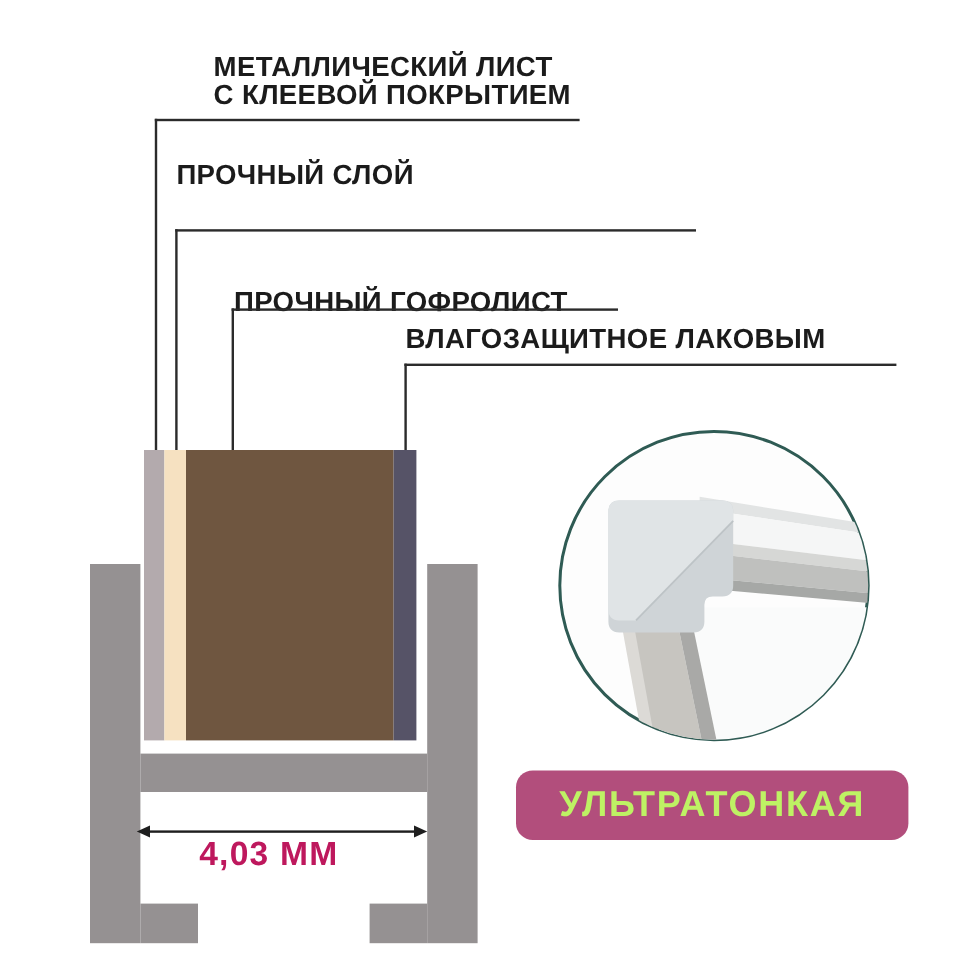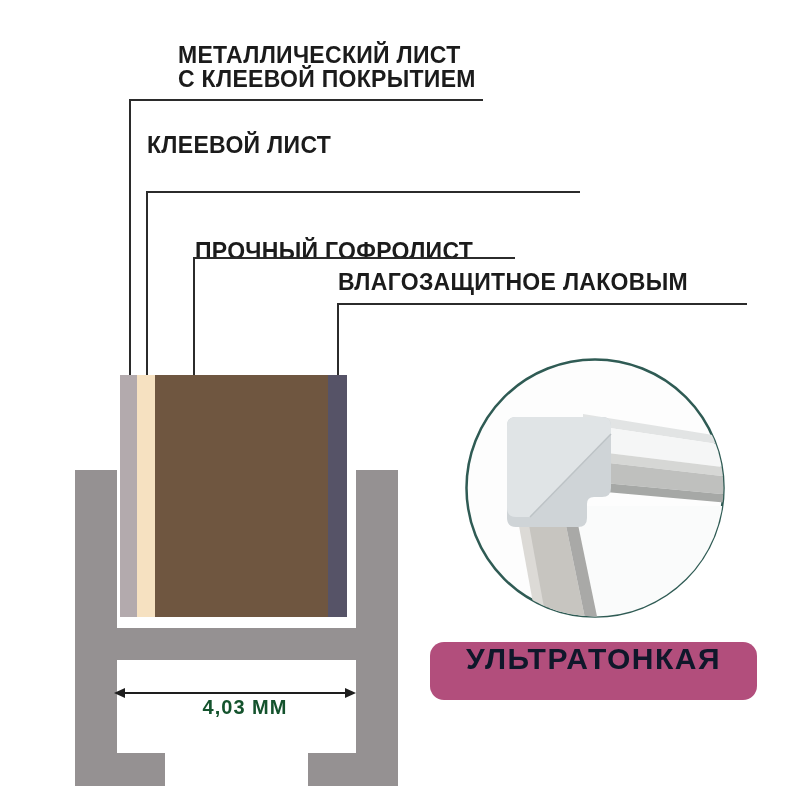--- a/index.html
+++ b/index.html
@@ -36,40 +36,40 @@
   .wall-l{left:75px;top:470px;width:42px;height:316px;}
   .wall-r{left:356px;top:470px;width:42px;height:316px;}
   .crossbar{left:117px;top:628px;width:239px;height:32px;}
   .foot-l{left:117px;top:753px;width:48px;height:33px;}
   .foot-r{left:308px;top:753px;width:48px;height:33px;}
   
   .dim-line{position:absolute;left:124px;top:692px;width:222px;height:2px;background:#1e1e1e;}
   .dim-head{position:absolute;width:0;height:0;border-top:5px solid transparent;border-bottom:5px solid transparent;}
   .dim-head-l{left:114px;top:688px;border-right:11px solid #1e1e1e;}
   .dim-head-r{left:345px;top:688px;border-left:11px solid #1e1e1e;}
-  .dim-text{position:absolute;left:128px;top:696px;width:234px;text-align:center;
-            color:#14532d;font-weight:700;font-size:20px;letter-spacing:1px;}
+  .dim-text{position:absolute;left:107px;top:696px;width:234px;text-align:center;
+            color:#be185d;font-weight:700;font-size:28px;letter-spacing:1px;}
   
   .badge{position:absolute;left:430px;top:642px;width:327px;height:58px;border-radius:14px;
-         background:#b24e7c;color:#0f172a;display:flex;align-items:flex-start;justify-content:center;
+         background:#b24e7c;color:#bef264;display:flex;align-items:center;justify-content:center;
          font-weight:700;font-size:30px;letter-spacing:1.5px;white-space:nowrap;}
   
   .inset{position:absolute;left:463px;top:356px;width:264px;height:264px;}
 </style>
 </head>
 <body>
 
 <div class="canvas">
 
   <div class="lbl lbl-1">
     <div>МЕТАЛЛИЧЕСКИЙ ЛИСТ</div>
     <div>С КЛЕЕВОЙ ПОКРЫТИЕМ</div>
   </div>
   <div class="lbl lbl-2">
-    <div>КЛЕЕВОЙ ЛИСТ</div>
+    <div>ПРОЧНЫЙ СЛОЙ</div>
   </div>
   <div class="lbl lbl-3">
     <div>ПРОЧНЫЙ ГОФРОЛИСТ</div>
   </div>
   <div class="lbl lbl-4">
     <div>ВЛАГОЗАЩИТНОЕ ЛАКОВЫМ</div>
   </div>
 
   <div class="hline u1" style="background-color: rgb(43, 43, 43);"></div>
   <div class="vline v1" style="background-color: rgb(43, 43, 43);"></div>

